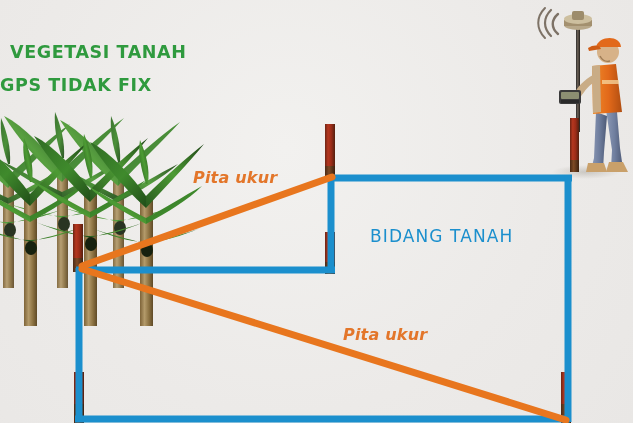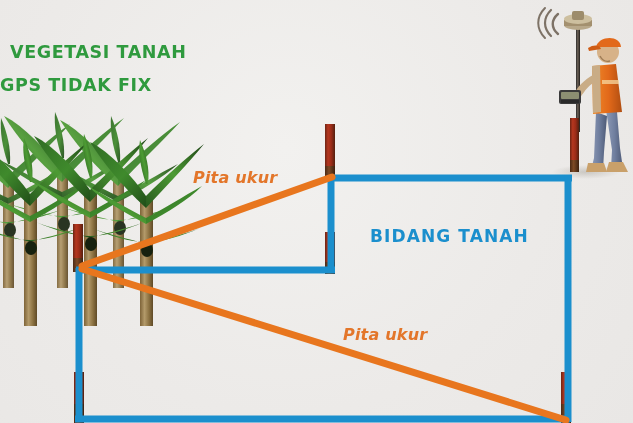--- a/index.html
+++ b/index.html
@@ -26,21 +26,21 @@
     color:#e3762a;
     font-family:"DejaVu Sans", sans-serif;
     font-weight:bold;
     font-size:16px;
     letter-spacing:.2px;
     font-style:italic;
   }
   .lbl-blue{
     color:#1b8fcd;
     font-family:"DejaVu Sans", sans-serif;
-    font-weight:bold;
+    font-weight:normal;
     font-size:17px;
     letter-spacing:1.1px;
   }
 </style>
 </head>
 <body>
 
 <div id="stage">
 
   <svg width="633" height="423" viewBox="0 0 633 423">

